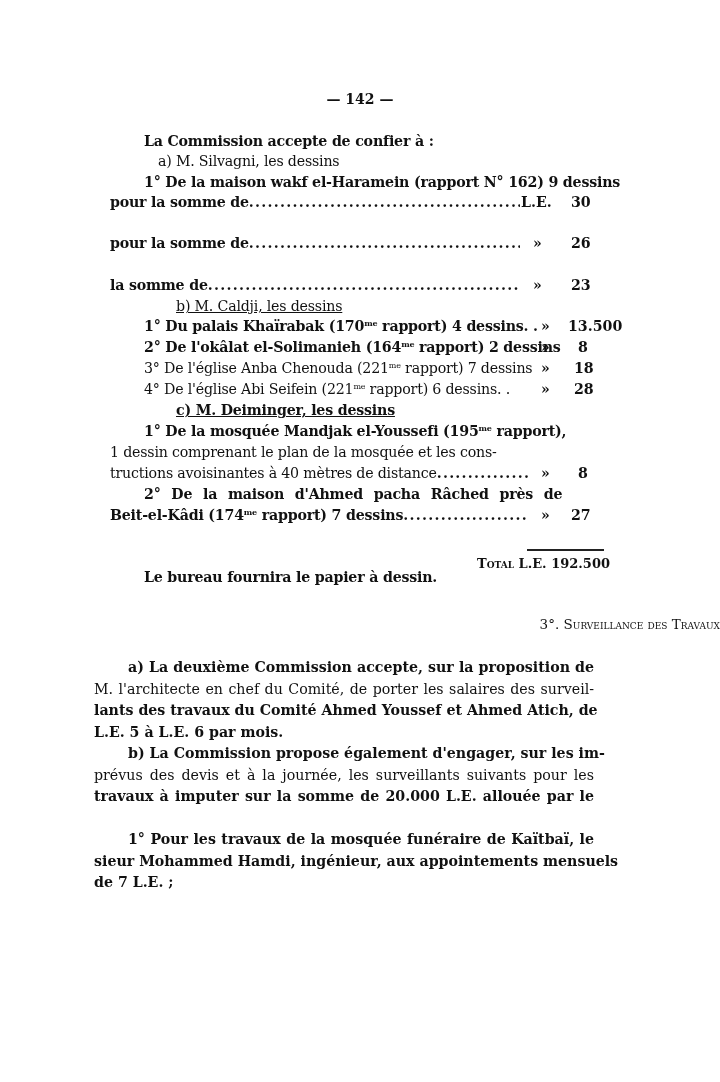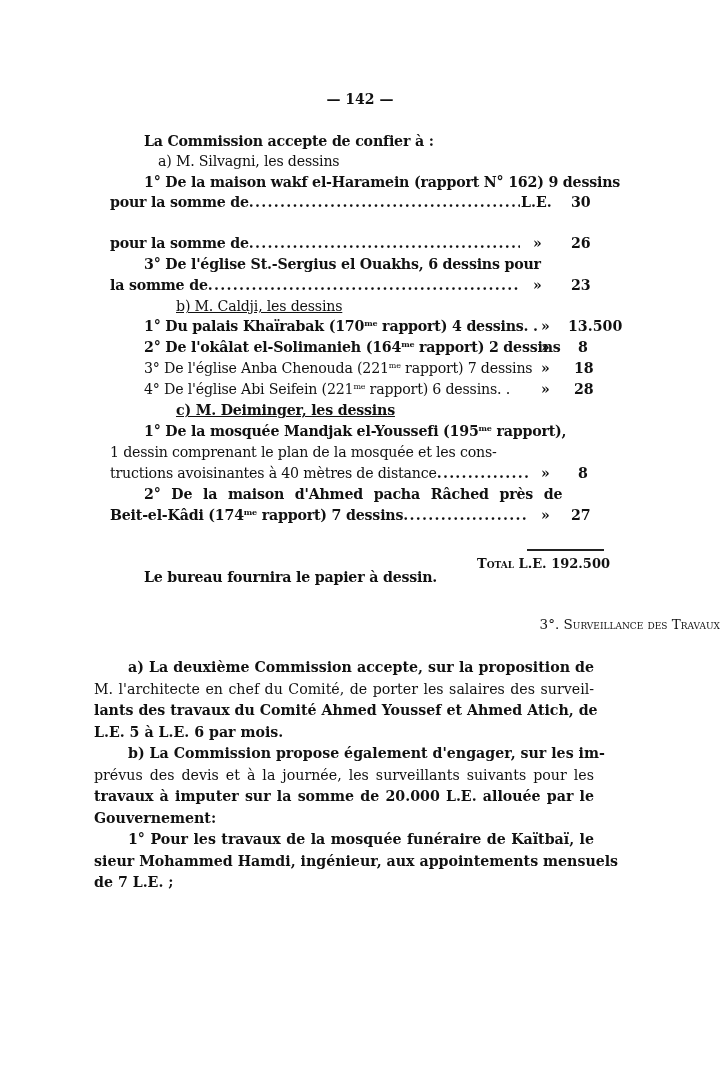--- a/index.html
+++ b/index.html
@@ -38,21 +38,20 @@
 
   <div class="line b ind1" style="top:172px">1° De la maison wakf el-Haramein (rapport N° 162) 9 dessins</div>
   <div class="line left" style="top:192px;width:410px;overflow:hidden"><span class="b">pour la somme de</span><span class="dots b">......................................................................</span></div>
   <div class="rightcol" style="top:192px;left:521px">L.E.</div>
   <div class="rightcol" style="top:192px;left:571px">30</div>
 
   <div class="line left" style="top:233px;width:410px;overflow:hidden"><span class="b">pour la somme de</span><span class="dots b">......................................................................</span></div>
   <div class="quote" style="top:233px;left:533px">»</div>
   <div class="rightcol" style="top:233px;left:571px">26</div>
 
-  <div class="line b ind1" style="top:254px">3° De l'église St.-Sergius el Ouakhs, 6 dessins pour</div>
   <div class="line left" style="top:275px;width:410px;overflow:hidden"><span class="b">la somme de</span><span class="dots b">......................................................................</span></div>
   <div class="quote" style="top:275px;left:533px">»</div>
   <div class="rightcol" style="top:275px;left:571px">23</div>
 
   <div class="line ind3" style="top:296px">b) M. Caldji, les dessins</div>
 
   <div class="line b ind1" style="top:316px"><span>1°</span> <span>Du palais Khaïrabak (170</span><sup>me</sup><span> rapport) 4 dessins. .</span></div>
   <div class="quote" style="top:316px;left:541px">»</div>
   <div class="rightcol" style="top:316px;left:568px">13.500</div>
 
@@ -93,21 +92,20 @@
     <span class="l b" style="padding-left:34px">a) La deuxième Commission accepte, sur la proposition de</span>
     <span class="l">M. l'architecte en chef du Comité, de porter les salaires des surveil-</span>
     <span class="l b">lants des travaux du Comité Ahmed Youssef et Ahmed Atich, de</span>
     <span class="l last b">L.E. 5 à L.E. 6 par mois.</span>
   </div>
 
   <div class="para" style="top:743px">
     <span class="l b" style="padding-left:34px">b) La Commission propose également d'engager, sur les im-</span>
     <span class="l">prévus des devis et à la journée, les surveillants suivants pour les</span>
     <span class="l b">travaux à imputer sur la somme de 20.000 L.E. allouée par le</span>
-    <span class="l last b">Gouvernement:</span>
   </div>
 
   <div class="para" style="top:829px">
     <span class="l b" style="padding-left:34px">1° Pour les travaux de la mosquée funéraire de Kaïtbaï, le</span>
     <span class="l b">sieur Mohammed Hamdi, ingénieur, aux appointements mensuels</span>
     <span class="l last b">de 7 L.E. ;</span>
   </div>
 
 </div>
 

